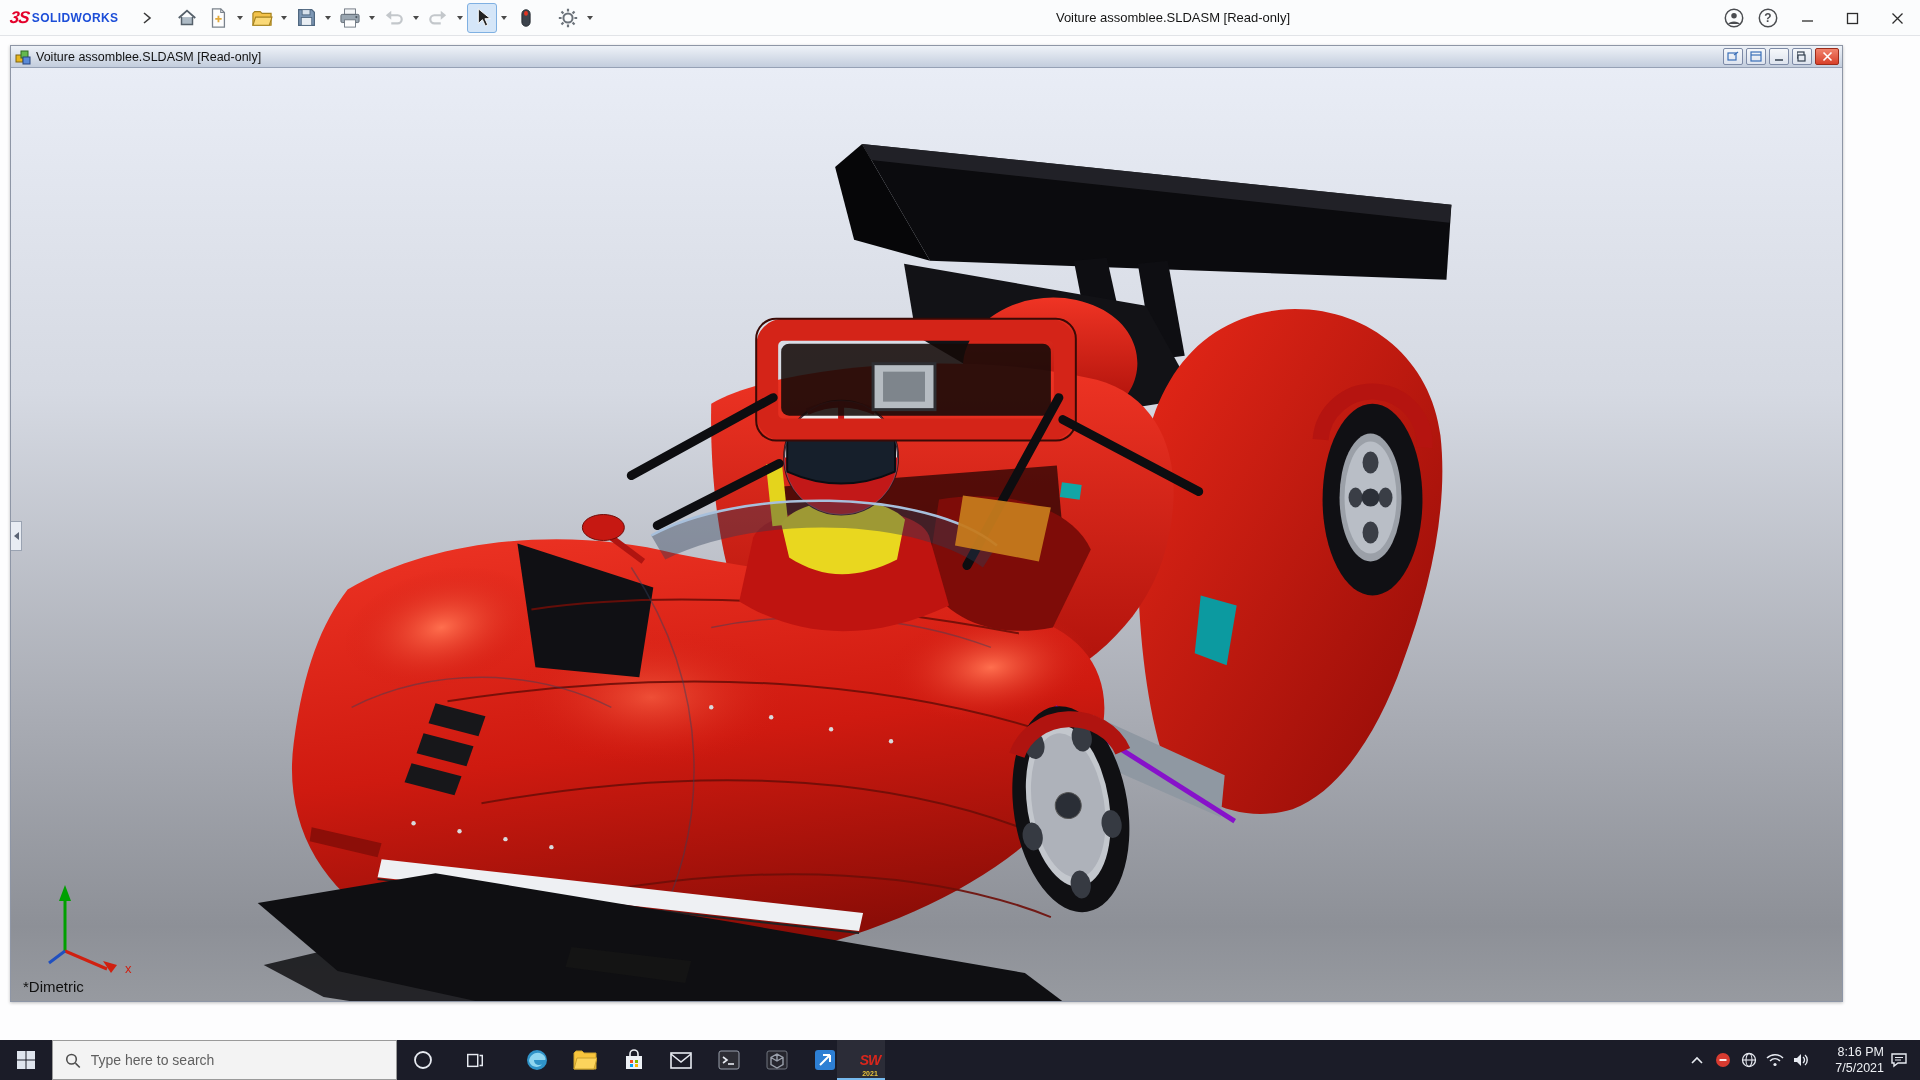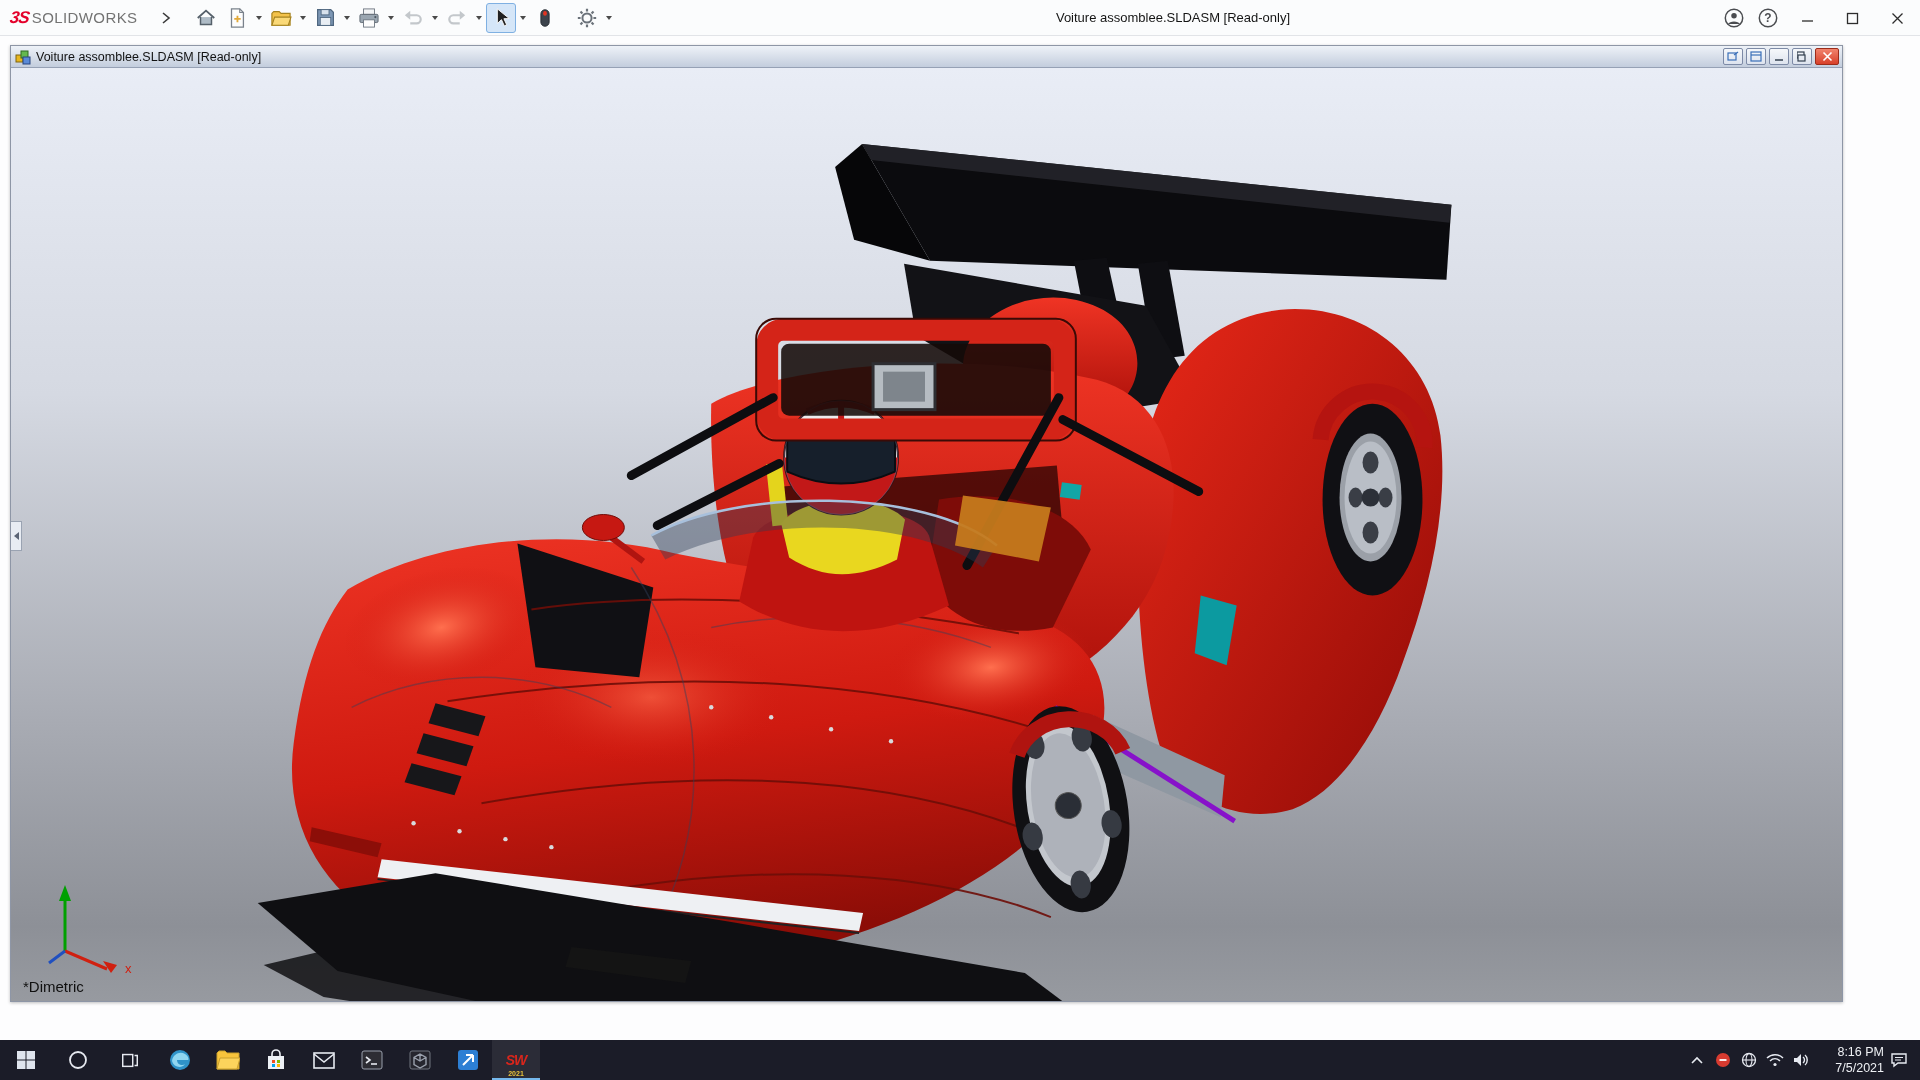--- a/index.html
+++ b/index.html
@@ -3,21 +3,21 @@
 <meta charset="utf-8">
 <style>
 *{margin:0;padding:0;box-sizing:border-box}
 html,body{width:1920px;height:1080px;overflow:hidden;font-family:"Liberation Sans","DejaVu Sans",sans-serif;background:#fff}
 .screen{position:relative;width:1920px;height:1080px;background:#fdfdfe}
 
 
 .app-bar{position:absolute;top:0;left:0;right:0;height:36px;background:#fbfcfd;border-bottom:1px solid #e2e4e8;display:flex;align-items:center;padding-left:10px;z-index:30}
 .brand{display:flex;align-items:center;gap:3px;margin-right:14px}
 .brand .mark{color:#e4002b;font-weight:bold;font-style:italic;font-size:17px;letter-spacing:-1px;transform:skewX(-8deg)}
-.brand .word{color:#737373;font-weight:normal;font-size:15px;letter-spacing:.4px}
+.brand .word{color:#1d4ed8;font-weight:bold;font-size:12px;letter-spacing:.4px}
 .tb{display:flex;align-items:center;gap:1px}
 .tbtn{display:flex;align-items:center;justify-content:center;height:30px;min-width:30px;border-radius:3px;border:1px solid transparent}
 .tbtn.active{background:#d5e6f8;border:1px solid #7fb0e2}
 .caretb{display:flex;align-items:center;justify-content:center;width:12px;height:30px}
 .caret{width:0;height:0;border-left:3.5px solid transparent;border-right:3.5px solid transparent;border-top:4px solid #4a4a4a}
 .tgap{width:10px}
 .app-title{position:absolute;left:1173px;transform:translateX(-50%);top:0;line-height:36px;font-size:13px;color:#151515;white-space:nowrap}
 .app-right{position:absolute;right:0;top:0;height:36px;display:flex;align-items:center}
 .wctl{width:45px;height:36px;display:flex;align-items:center;justify-content:center}
 .circbtn{width:34px;height:36px;display:flex;align-items:center;justify-content:center}
@@ -34,21 +34,21 @@
 .viewport{position:absolute;left:0;top:22px;right:0;bottom:0;background:linear-gradient(180deg,#e9edf6 0%,#d5d9e2 35%,#a8abb3 70%,#8d9097 92%,#979aa0 100%);overflow:hidden}
 .car-svg{position:absolute;left:0;top:0;width:100%;height:100%}
 .orientation{position:absolute;left:12px;bottom:6px;font-size:15px;color:#101010}
 .triad{position:absolute;left:8px;bottom:28px;width:130px;height:100px}
 .collapse-tab{position:absolute;left:0;top:453px;width:11px;height:30px;background:#e8ecf3;border:1px solid #9aa3b2;border-left:none;display:flex;align-items:center;justify-content:center}
 .collapse-tab i{width:0;height:0;border-top:4px solid transparent;border-bottom:4px solid transparent;border-right:5px solid #5b6475}
 
 
 .taskbar{position:absolute;left:0;bottom:0;width:1920px;height:40px;background:#1b1c28;display:flex;align-items:stretch;z-index:40}
 .tk-btn{width:52px;display:flex;align-items:center;justify-content:center}
-.tk-app{width:48px;display:flex;align-items:center;justify-content:center;position:relative}
+.tk-app{width:48px;display:flex;align-items:center;justify-content:flex-end;position:relative}
 .tk-app.running{background:rgba(255,255,255,.07);box-shadow:inset 0 -2px 0 #76b9ed}
 .search-box{width:345px;background:#f3f3f3;display:flex;align-items:center;gap:10px;padding:0 12px;border:1px solid #9a9a9a}
 .search-box input{border:none;outline:none;background:transparent;font-size:14px;color:#333;width:100%;font-family:inherit}
 .search-box input::placeholder{color:#5f5f5f;opacity:1}
 .tk-spacer{flex:1}
 .tray{display:flex;align-items:center}
 .tray-ic{width:26px;height:40px;display:flex;align-items:center;justify-content:center}
 .clock{width:72px;text-align:right;color:#eef0f4;font-size:12.5px;line-height:1.3;padding:0 2px}
 .clock div{white-space:nowrap}
 .show-desktop{width:8px;border-left:1px solid #4a4b58}
@@ -413,20 +413,27 @@
   <footer class="taskbar">
     <div class="tk-btn">
       <svg width="20" height="20" viewBox="0 0 20 20">
         <rect x="1" y="1" width="8.5" height="8.5" fill="#dfe4ee"></rect>
         <rect x="10.5" y="1" width="8.5" height="8.5" fill="#dfe4ee"></rect>
         <rect x="1" y="10.5" width="8.5" height="8.5" fill="#dfe4ee"></rect>
         <rect x="10.5" y="10.5" width="8.5" height="8.5" fill="#dfe4ee"></rect>
       </svg>
     </div>
 
+    <div class="search-box">
+      <svg width="17" height="17" viewBox="0 0 18 18">
+        <circle cx="7.5" cy="7.5" r="5.5" fill="none" stroke="#4d4d4d" stroke-width="1.8"></circle>
+        <path d="M12,12 L17,17" stroke="#4d4d4d" stroke-width="1.8"></path>
+      </svg>
+      <input type="text" placeholder="Type here to search" style="">
+    </div>
 
     <div class="tk-btn">
       <svg width="22" height="22" viewBox="0 0 22 22">
         <circle cx="11" cy="11" r="8" fill="none" stroke="#e7eaf1" stroke-width="1.8"></circle>
       </svg>
     </div>
     <div class="tk-btn">
       <svg width="20" height="20" viewBox="0 0 22 22">
         <rect x="3" y="5" width="11" height="13" fill="none" stroke="#e7eaf1" stroke-width="1.6"></rect>
         <path d="M16,6 L19,6 L19,17 L16,17" fill="none" stroke="#e7eaf1" stroke-width="1.6"></path>

